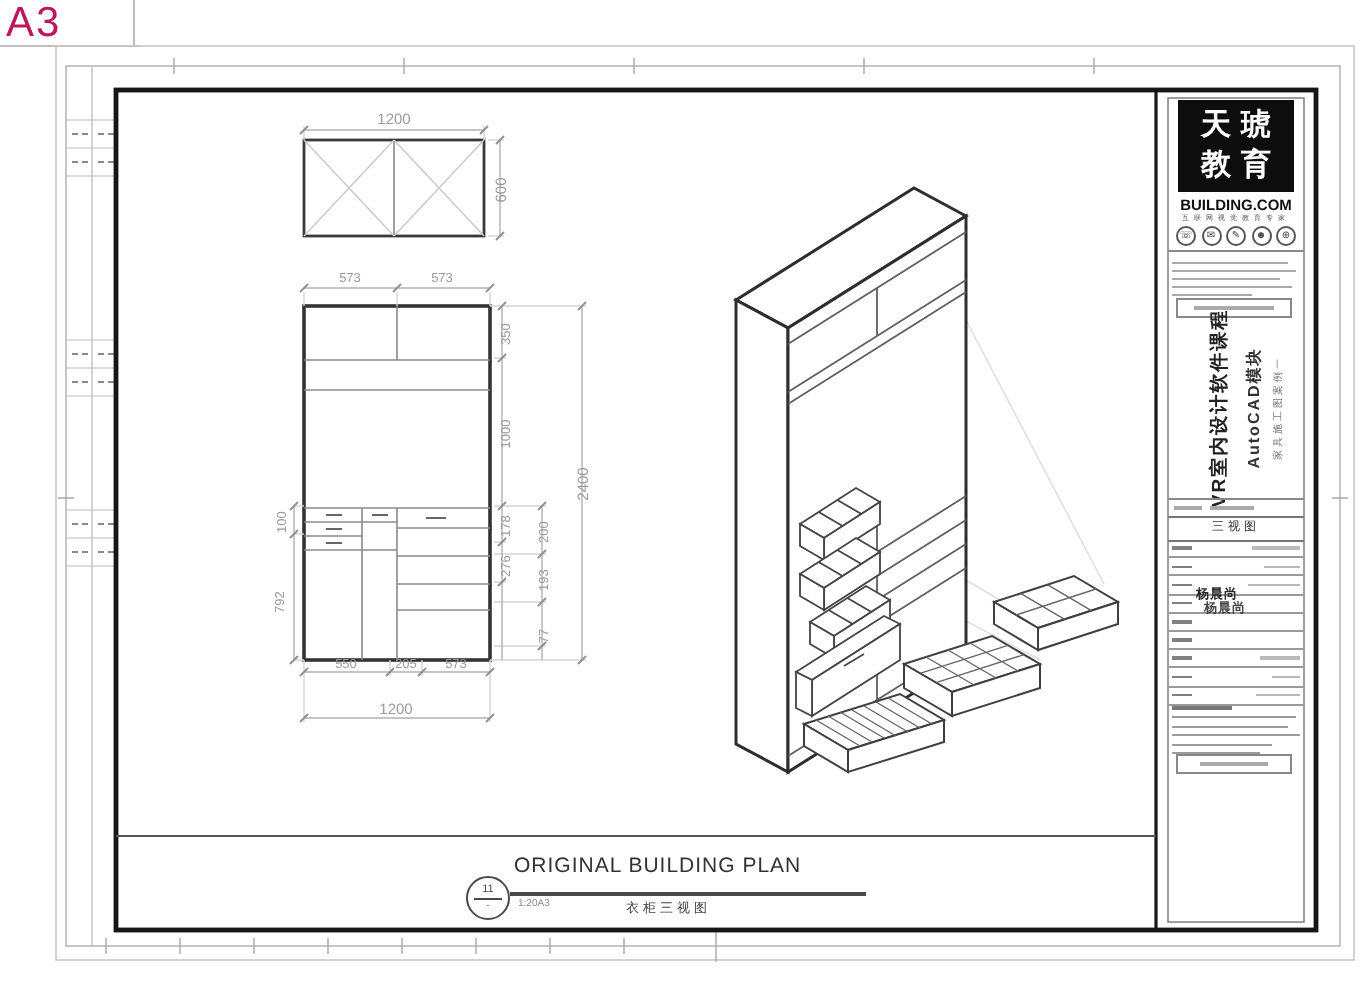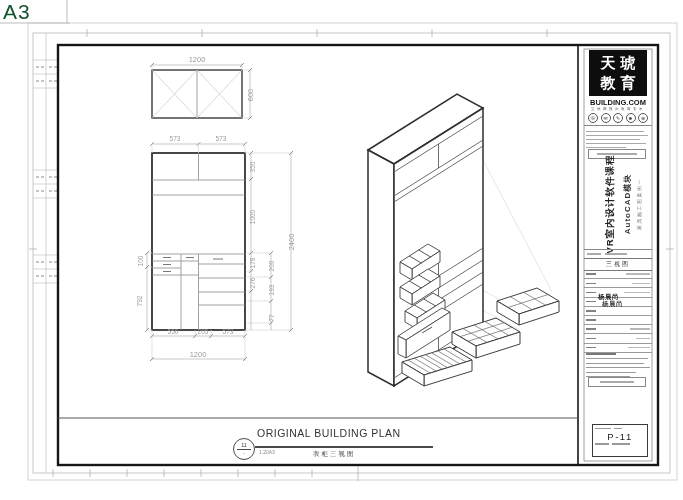--- a/index.html
+++ b/index.html
@@ -2,21 +2,21 @@
 <html><head>
 <meta charset="utf-8">
 <style>
   html,body{margin:0;padding:0;}
   body{width:683px;height:500px;background:#fff;position:relative;overflow:hidden;
        font-family:"Liberation Sans",sans-serif;}
   svg.linework{position:absolute;left:0;top:0;z-index:1;}
   svg.linework path{fill:none;}
   svg.linework .face{fill:#fff;}
   .htext{position:absolute;z-index:2;}
-  #a3-label{left:3px;top:0px;font-size:21px;color:#14532d;letter-spacing:1px;}
+  #a3-label{left:3px;top:0px;font-size:21px;color:#be185d;letter-spacing:1px;}
   .dim{font-size:6.5px;fill:#9b9b9b;text-anchor:middle;font-family:"Liberation Sans",sans-serif;}
   .dimbig{font-size:7.5px;}
   
   #title-bubble{left:233px;top:438px;width:20px;height:20px;border:1px solid #4a4a4a;border-radius:50%;
     display:flex;flex-direction:column;align-items:center;justify-content:center;background:#fff;}
   #title-bubble .num{font-size:5.5px;color:#444;line-height:6px;}
   #title-bubble .sep{width:14px;border-top:0.8px solid #4a4a4a;margin:1px 0;}
   #title-bubble .sub{font-size:5px;color:#666;line-height:5px;}
   #view-title-text{left:257px;top:427px;font-size:10.5px;color:#333;letter-spacing:0.5px;}
   #view-title-underline{left:255px;top:446px;width:178px;height:1.5px;background:#4a4a4a;}
@@ -290,24 +290,13 @@
     <div class="bar" style="width:30px;background:#777"></div>
     <div class="bar" style="width:62px"></div>
     <div class="bar" style="width:58px"></div>
     <div class="bar" style="width:64px"></div>
     <div class="bar" style="width:50px"></div>
     <div class="bar" style="width:44px"></div>
   </div>
   <div class="sec mini-box" style="top:332px">
     <div class="bar" style="width:34px"></div>
   </div>
-  <div class="sec" id="p11-box">
-    <div class="row">
-      <span class="bar" style="width:16px"></span>
-      <span class="bar" style="width:8px"></span>
-    </div>
-    <div id="sheet-number">P-11</div>
-    <div class="row">
-      <span class="bar" style="width:14px"></span>
-      <span class="bar" style="width:18px"></span>
-    </div>
-  </div>
 </div>
 
 </body></html>

